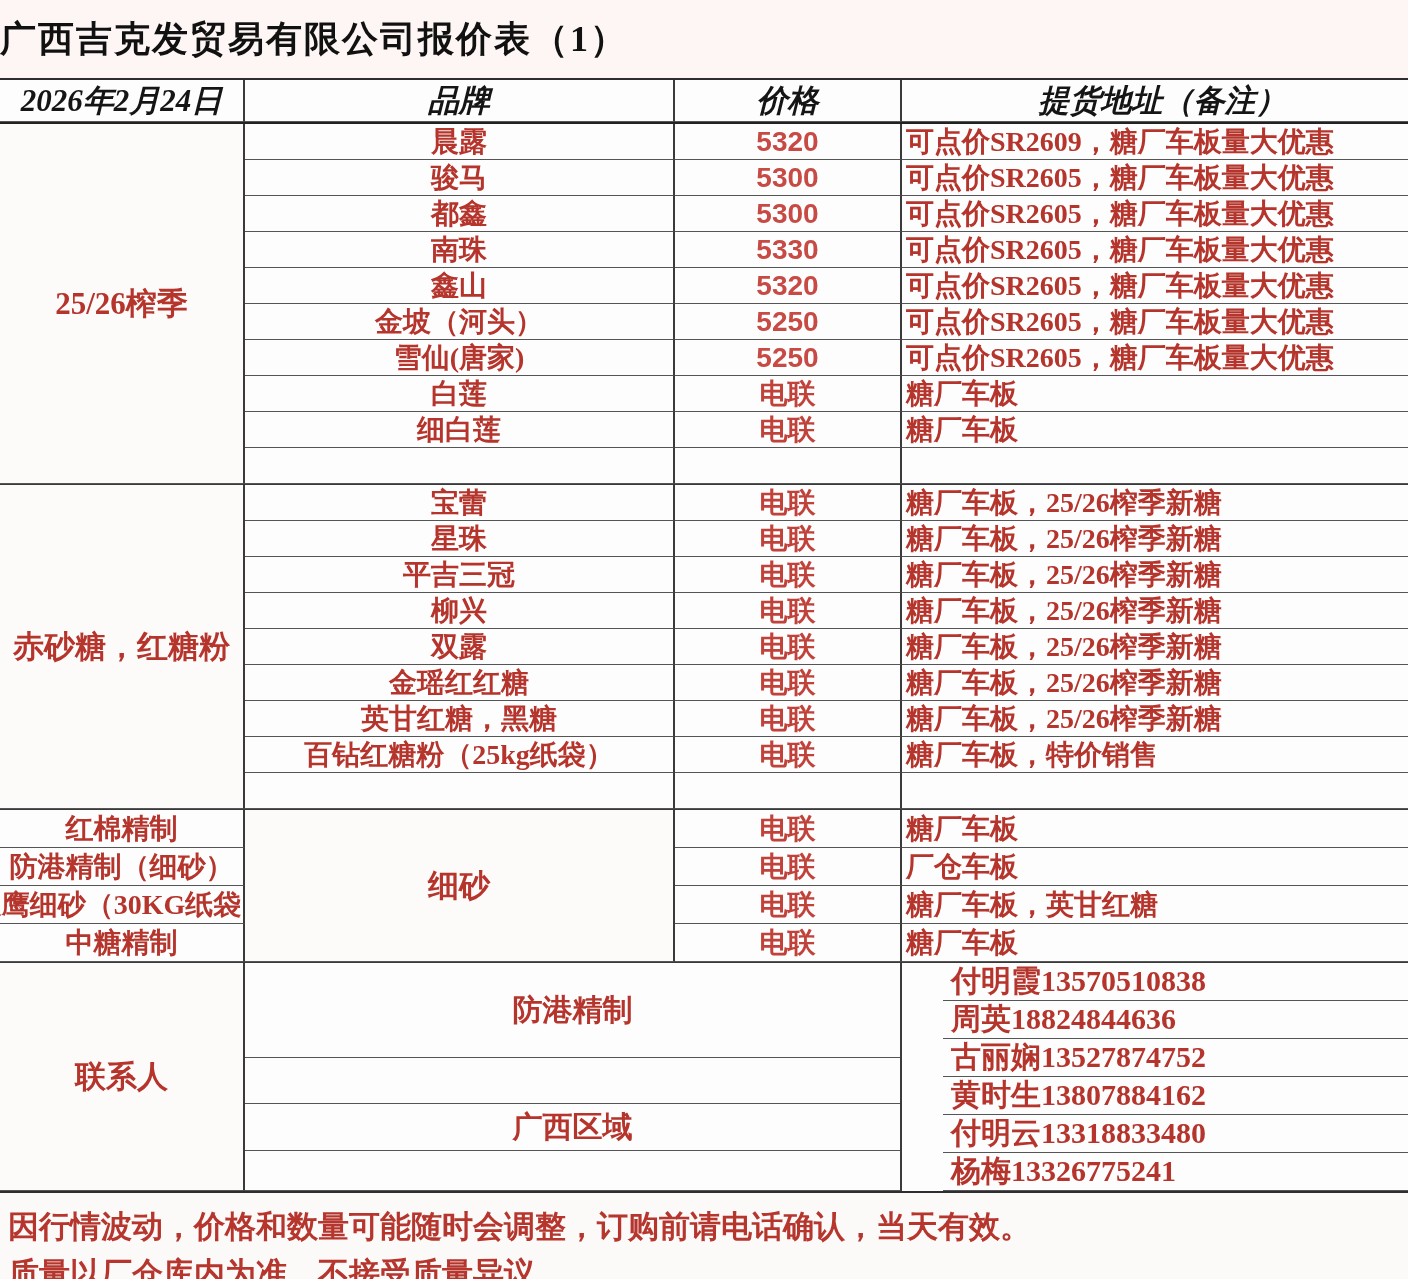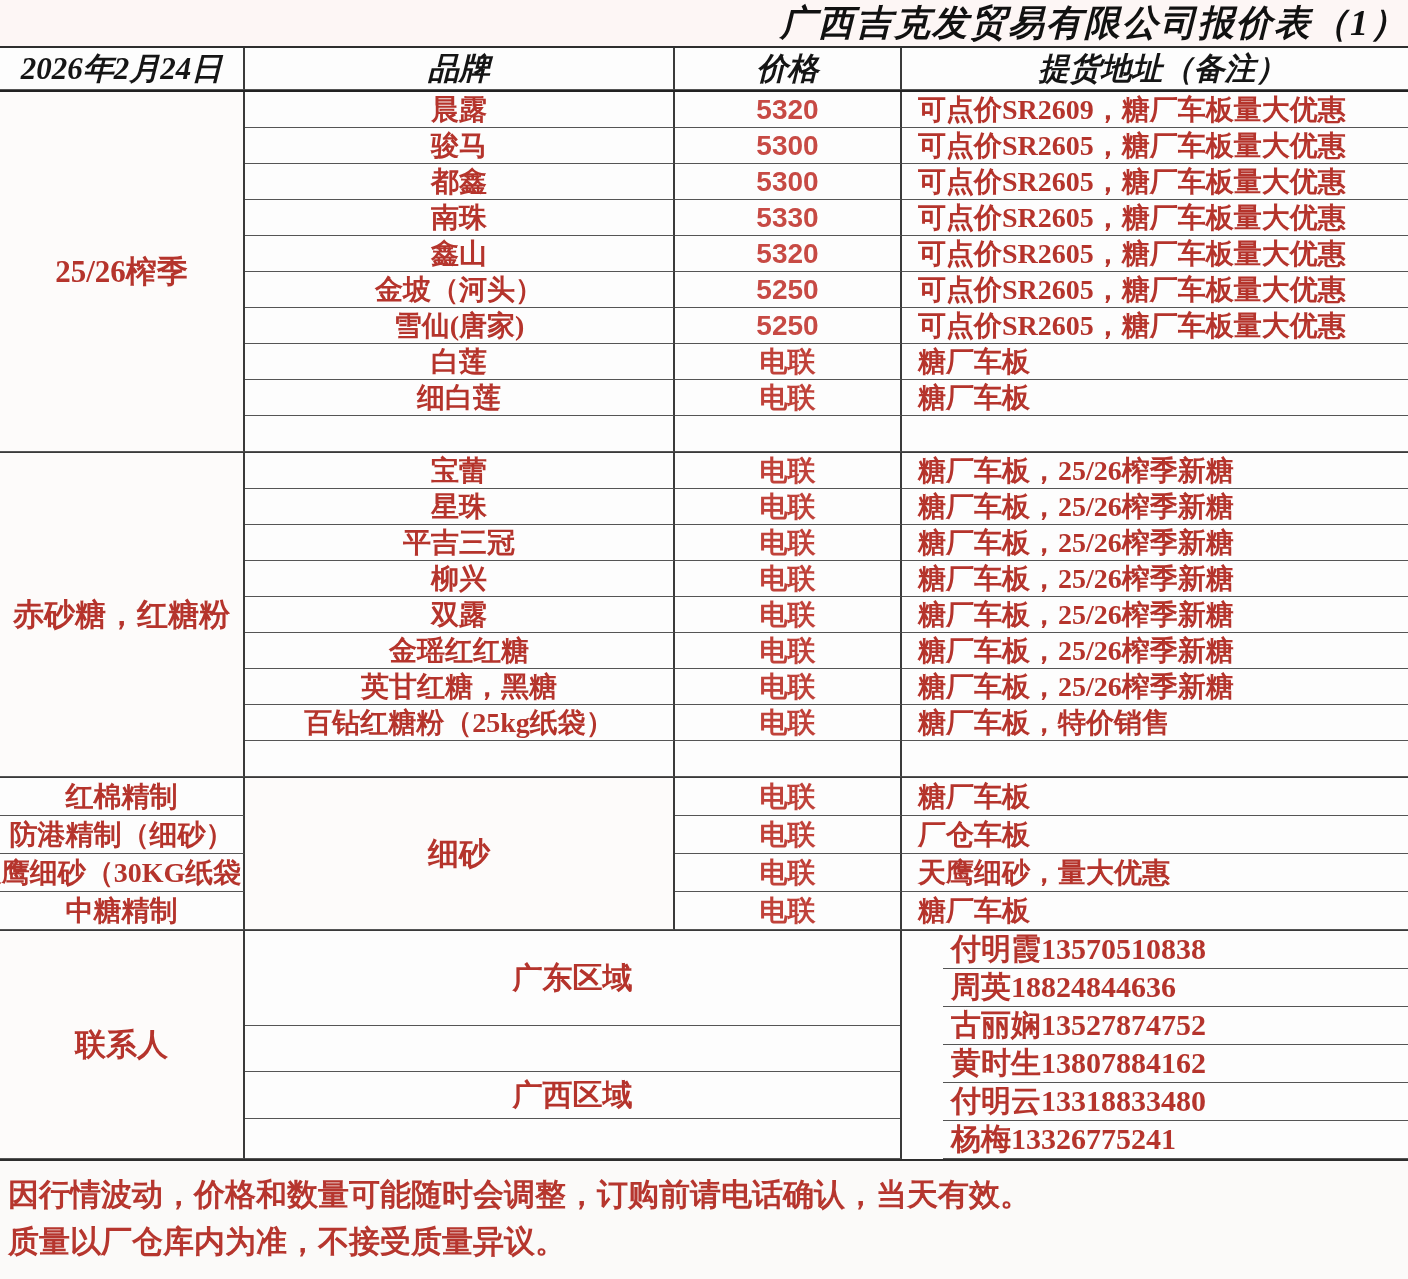--- a/index.html
+++ b/index.html
@@ -1,33 +1,33 @@
 <!DOCTYPE html>
 <html><head>
 <meta charset="utf-8">
 <style>
   * { margin:0; padding:0; box-sizing:border-box; }
   html,body { width:1408px; height:1279px; overflow:hidden; background:#fbfaf9; }
   body { font-family:"Liberation Serif","DejaVu Serif",serif; color:#1f1f1f; }
 
-  .title-bar { height:46px; display:flex; align-items:center; justify-content:flex-end;
-               background:#fdf6f5;font-style:italic; }
+  .title-bar { height:78px; display:flex; align-items:center; justify-content:flex-start;
+               background:#fdf6f5; }
   .title { font-size:36px; font-weight:700; letter-spacing:2px; color:#111; }
 
   .sheet { border-top:2px solid #2e2e2e; border-bottom:2px solid #2e2e2e; background:#fdfdfd; }
 
   .hdr { display:grid; grid-template-columns:245px 430px 227px 1fr; height:44px;
          border-bottom:2px solid #222; }
   .hdr .cell { font-size:31px; font-weight:700; color:#151515;font-style:italic; }
 
   .cell { display:flex; align-items:center; justify-content:center;
           border-right:2px solid #3a3a3a; border-bottom:1px solid #555;
           overflow:hidden; white-space:nowrap; }
   .cell.last { border-right:none;padding-left:15px; }
-  .cell.left { justify-content:flex-start; padding-left:16px; }
+  .cell.left { justify-content:flex-start; padding-left:4px; }
 
   .sec { display:grid; grid-template-columns:245px 430px 227px 1fr; grid-auto-rows:36px;
          border-bottom:1px solid #3a3a3a; }
   .sec3 { grid-auto-rows:38px; }
 
   .cat { font-size:31px; font-weight:700; color:#b5342c; background:#fdfbfa; }
   .brand { font-size:28px; font-weight:700; color:#b5342c; }
   .price { font-size:28px; font-weight:700; color:#c74a44;
            font-family:"Liberation Sans","DejaVu Sans",sans-serif; }
   .price.cn { font-family:"Liberation Serif","DejaVu Serif",serif; color:#c0423a; }
@@ -152,32 +152,32 @@
     <div class="cell cat" style="grid-row:span 4">细砂</div>
     <div class="cell price cn">电联</div>
     <div class="cell last left note">糖厂车板</div>
 
     <div class="cell brand">防港精制（细砂）</div>
     <div class="cell price cn">电联</div>
     <div class="cell last left note">厂仓车板</div>
 
     <div class="cell brand">天鹰细砂（30KG纸袋）</div>
     <div class="cell price cn">电联</div>
-    <div class="cell last left note">天鹰细砂，量大优惠</div>
+    <div class="cell last left note">糖厂车板，英甘红糖</div>
 
     <div class="cell brand">中糖精制</div>
     <div class="cell price cn">电联</div>
     <div class="cell last left note">糖厂车板</div>
   </div>
 
   <div class="contacts">
     <div class="cell cat" style="grid-row:1 / span 6; grid-column:1">联系人</div>
 
     <div class="mid-wrap">
-      <div class="mid-box" style="height:95px">广东区域</div>
+      <div class="mid-box" style="height:95px">防港精制</div>
       <div class="mid-box" style="height:46px"></div>
       <div class="mid-box" style="height:47px">广西区域</div>
       <div class="mid-box" style="flex:1"></div>
     </div>
 
     <div class="cell phone" style="grid-column:3">付明霞13570510838</div>
     <div class="cell phone" style="grid-column:3">周英18824844636</div>
     <div class="cell phone" style="grid-column:3">古丽娴13527874752</div>
     <div class="cell phone" style="grid-column:3">黄时生13807884162</div>
     <div class="cell phone" style="grid-column:3">付明云13318833480</div>

